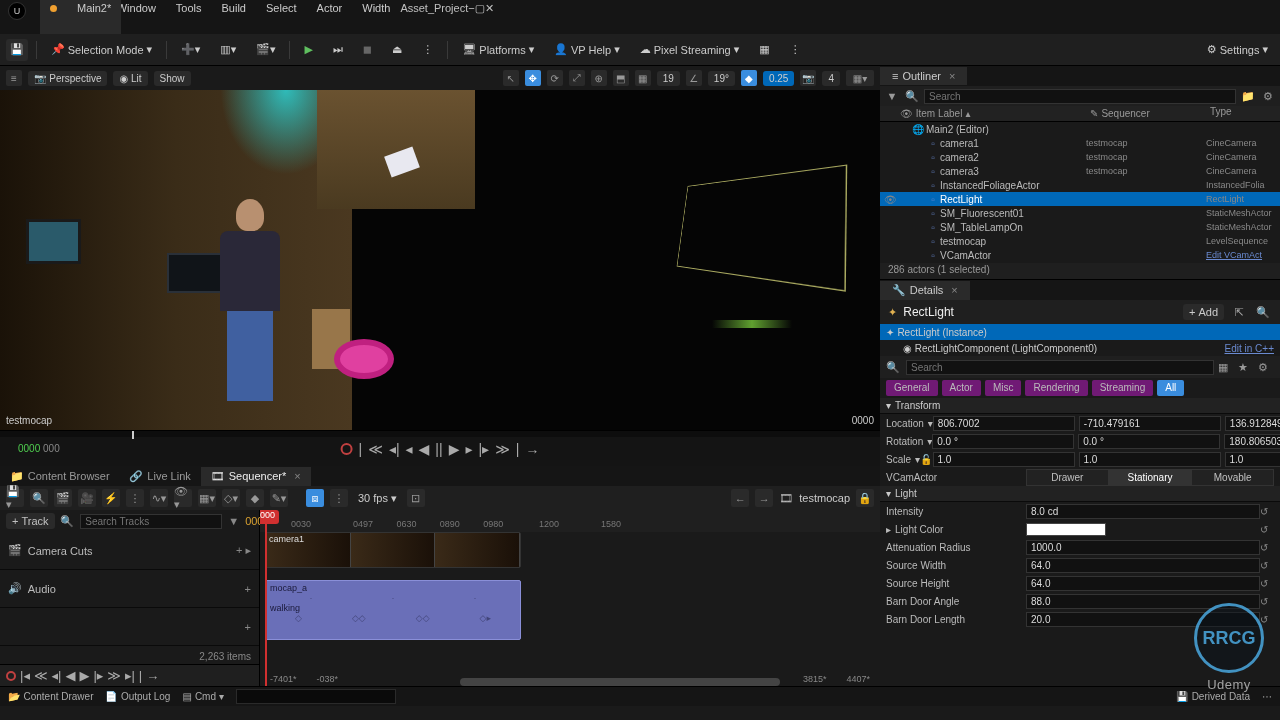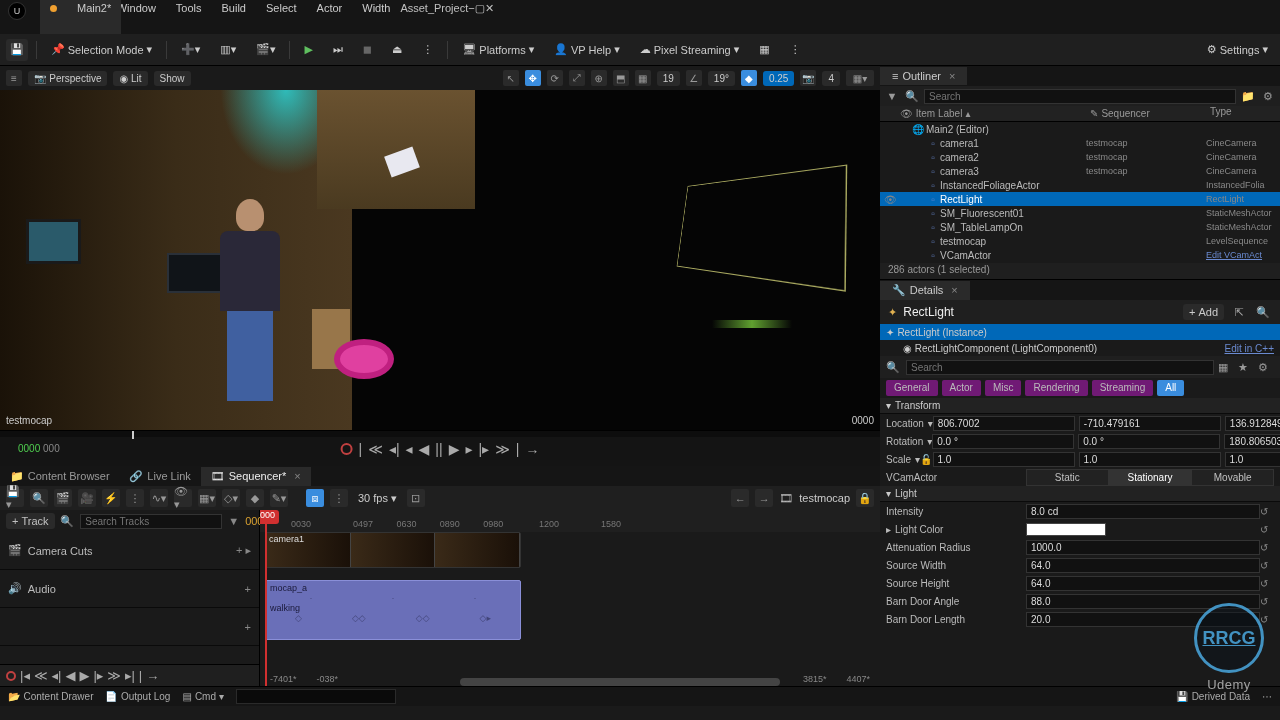--- a/index.html
+++ b/index.html
@@ -153,21 +153,21 @@
 .prop-row .pname { width: 140px; color: #bbb; display: flex; align-items: center; gap: 4px; }
 .prop-row .pval { flex: 1; display: flex; gap: 4px; align-items: center; }
 .prop-row .numfield { flex: 1; background: #111; border: 1px solid #333; color: #ddd; padding: 1px 4px; font-size: 10px; text-align: left; }
 .prop-row .resetbtn { color: #888; cursor: pointer; width: 14px; }
 .prop-row .lock { color: #888; cursor: pointer; }
 .prop-row .colorswatch { width: 80px; height: 13px; background: #fff; border: 1px solid #444; cursor: pointer; }
 .prop-row.mobility .seg { flex: 1; text-align: center; padding: 2px; background: #222; cursor: pointer; border: 1px solid #333; }
 .prop-row.mobility .seg.active { background: #333; color: #fff; }
 
 .watermark { position: fixed; right: 16px; bottom: 28px; z-index: 999; display: flex; flex-direction: column; align-items: center; pointer-events: none; opacity: 0.85; }
-.watermark .wlogo { width: 70px; height: 70px; border: 3px solid #4aa8e0; border-radius: 50%; display: flex; align-items: center; justify-content: center; color: #4aa8e0; font-size: 18px; font-weight: bold; background: rgba(10,20,30,0.5); text-decoration: underline; }
+.watermark .wlogo { width: 70px; height: 70px; border: 3px solid #4aa8e0; border-radius: 50%; display: flex; align-items: center; justify-content: center; color: #4aa8e0; font-size: 18px; font-weight: bold; background: rgba(10,20,30,0.5); }
 .watermark .wtxt { color: #bbb; font-size: 13px; margin-top: 4px; letter-spacing: 0.5px; }
 </style>
 </head>
 <body>
 
 <div class="menubar">
   <div class="ue-logo">U</div>
   <div class="menu">File</div>
   <div class="menu">Edit</div>
   <div class="menu">Window</div>
@@ -338,20 +338,21 @@
             </div>
             <div class="seq-track">
               <span>🔊</span>
               <span>Audio</span>
               <span class="addkey">+ </span>
             </div>
             <div class="seq-track">
                 <span class="addkey">+ </span>
               </div>
           </div>
+          <div class="seq-items">2,263 items</div>
           <div class="seq-transport">
             <span class="recdot2"></span>
             <span class="sqtbtn">|◂</span>
             <span class="sqtbtn">≪</span>
             <span class="sqtbtn">◂|</span>
             <span class="sqtbtn">◀</span>
             <span class="sqtbtn">▶</span>
             <span class="sqtbtn">|▸</span>
             <span class="sqtbtn">≫</span>
             <span class="sqtbtn">▸|</span>
@@ -577,21 +578,21 @@
           <span class="lock">🔓</span>
           <span class="pval">
             <input class="numfield" value="1.0" style="">
             <input class="numfield" value="1.0" style="">
             <input class="numfield" value="1.0" style="">
           </span>
           <span class="resetbtn"></span>
         </div>
         <div class="prop-row mobility">
           <span class="pname">VCamActor</span>
-          <span class="seg">Static</span>
+          <span class="seg">Drawer</span>
           <span class="seg active">Stationary</span>
           <span class="seg">Movable</span>
         </div>
         <div class="prop-section">▾ <span>Light</span></div>
         <div class="prop-row">
             <span class="pname">Intensity</span>
             <span class="pval">
               <input class="numfield" value="8.0 cd" style="">
             </span>
             <span class="resetbtn">↺</span>

